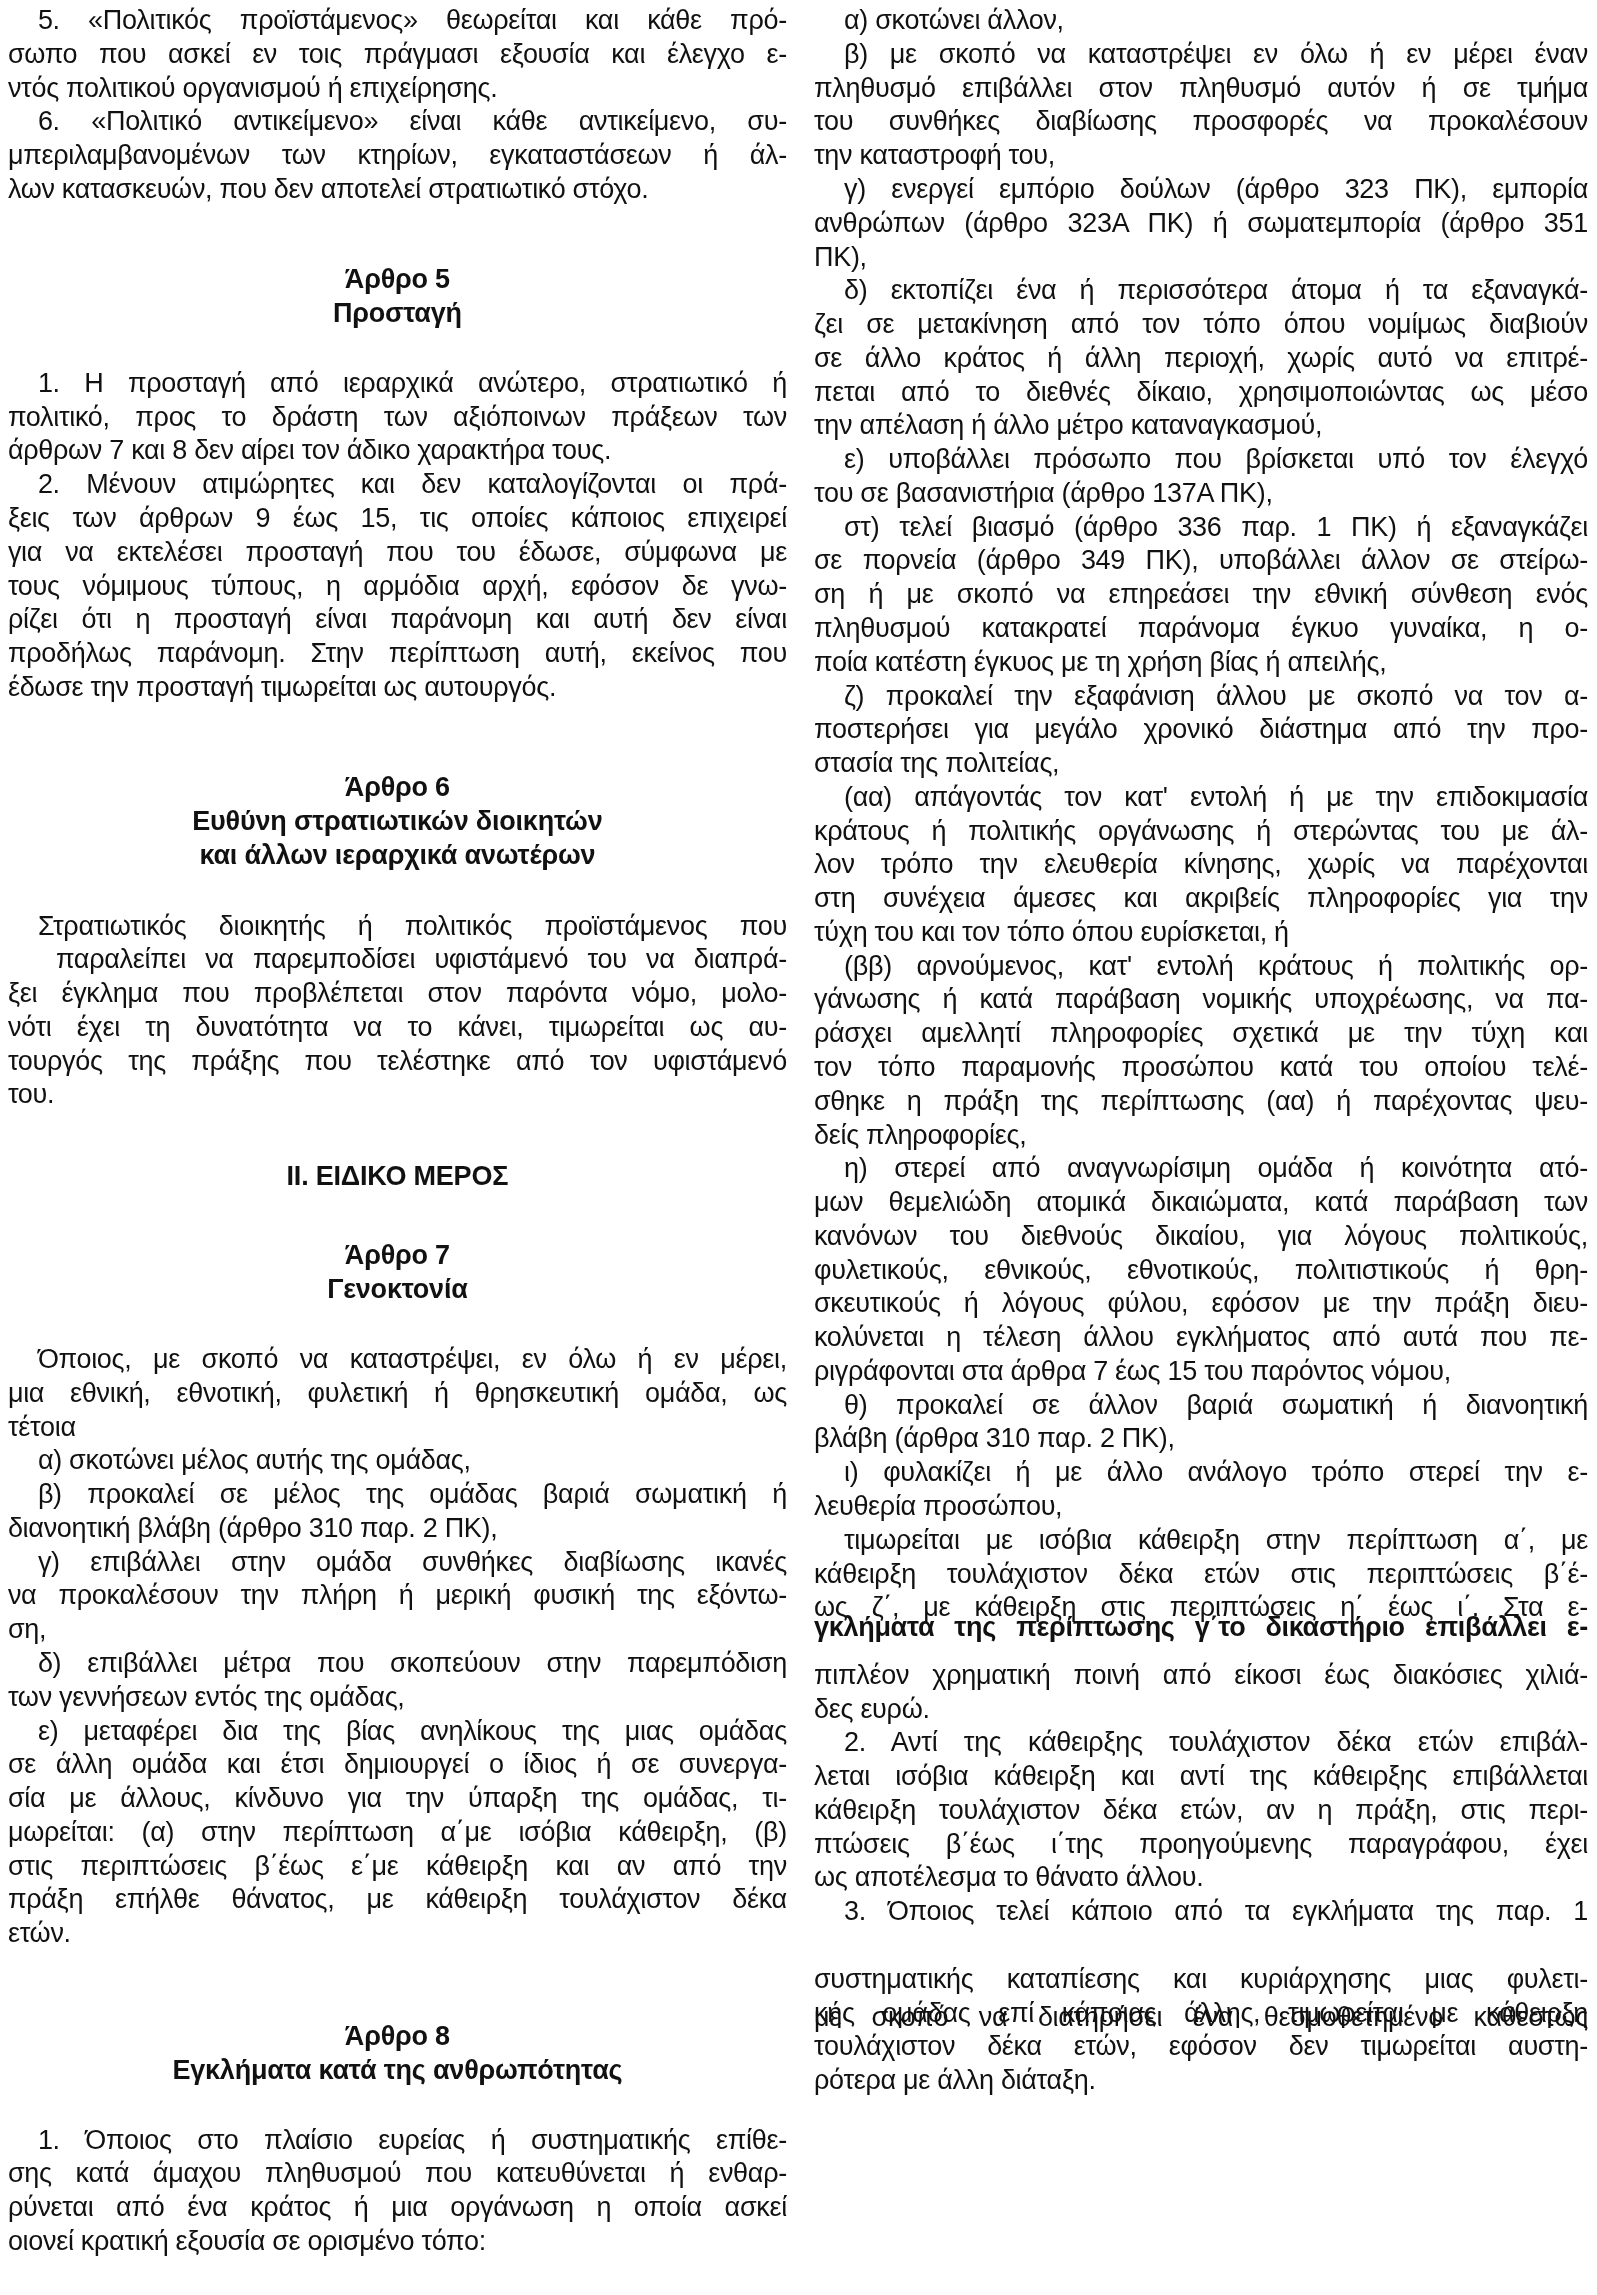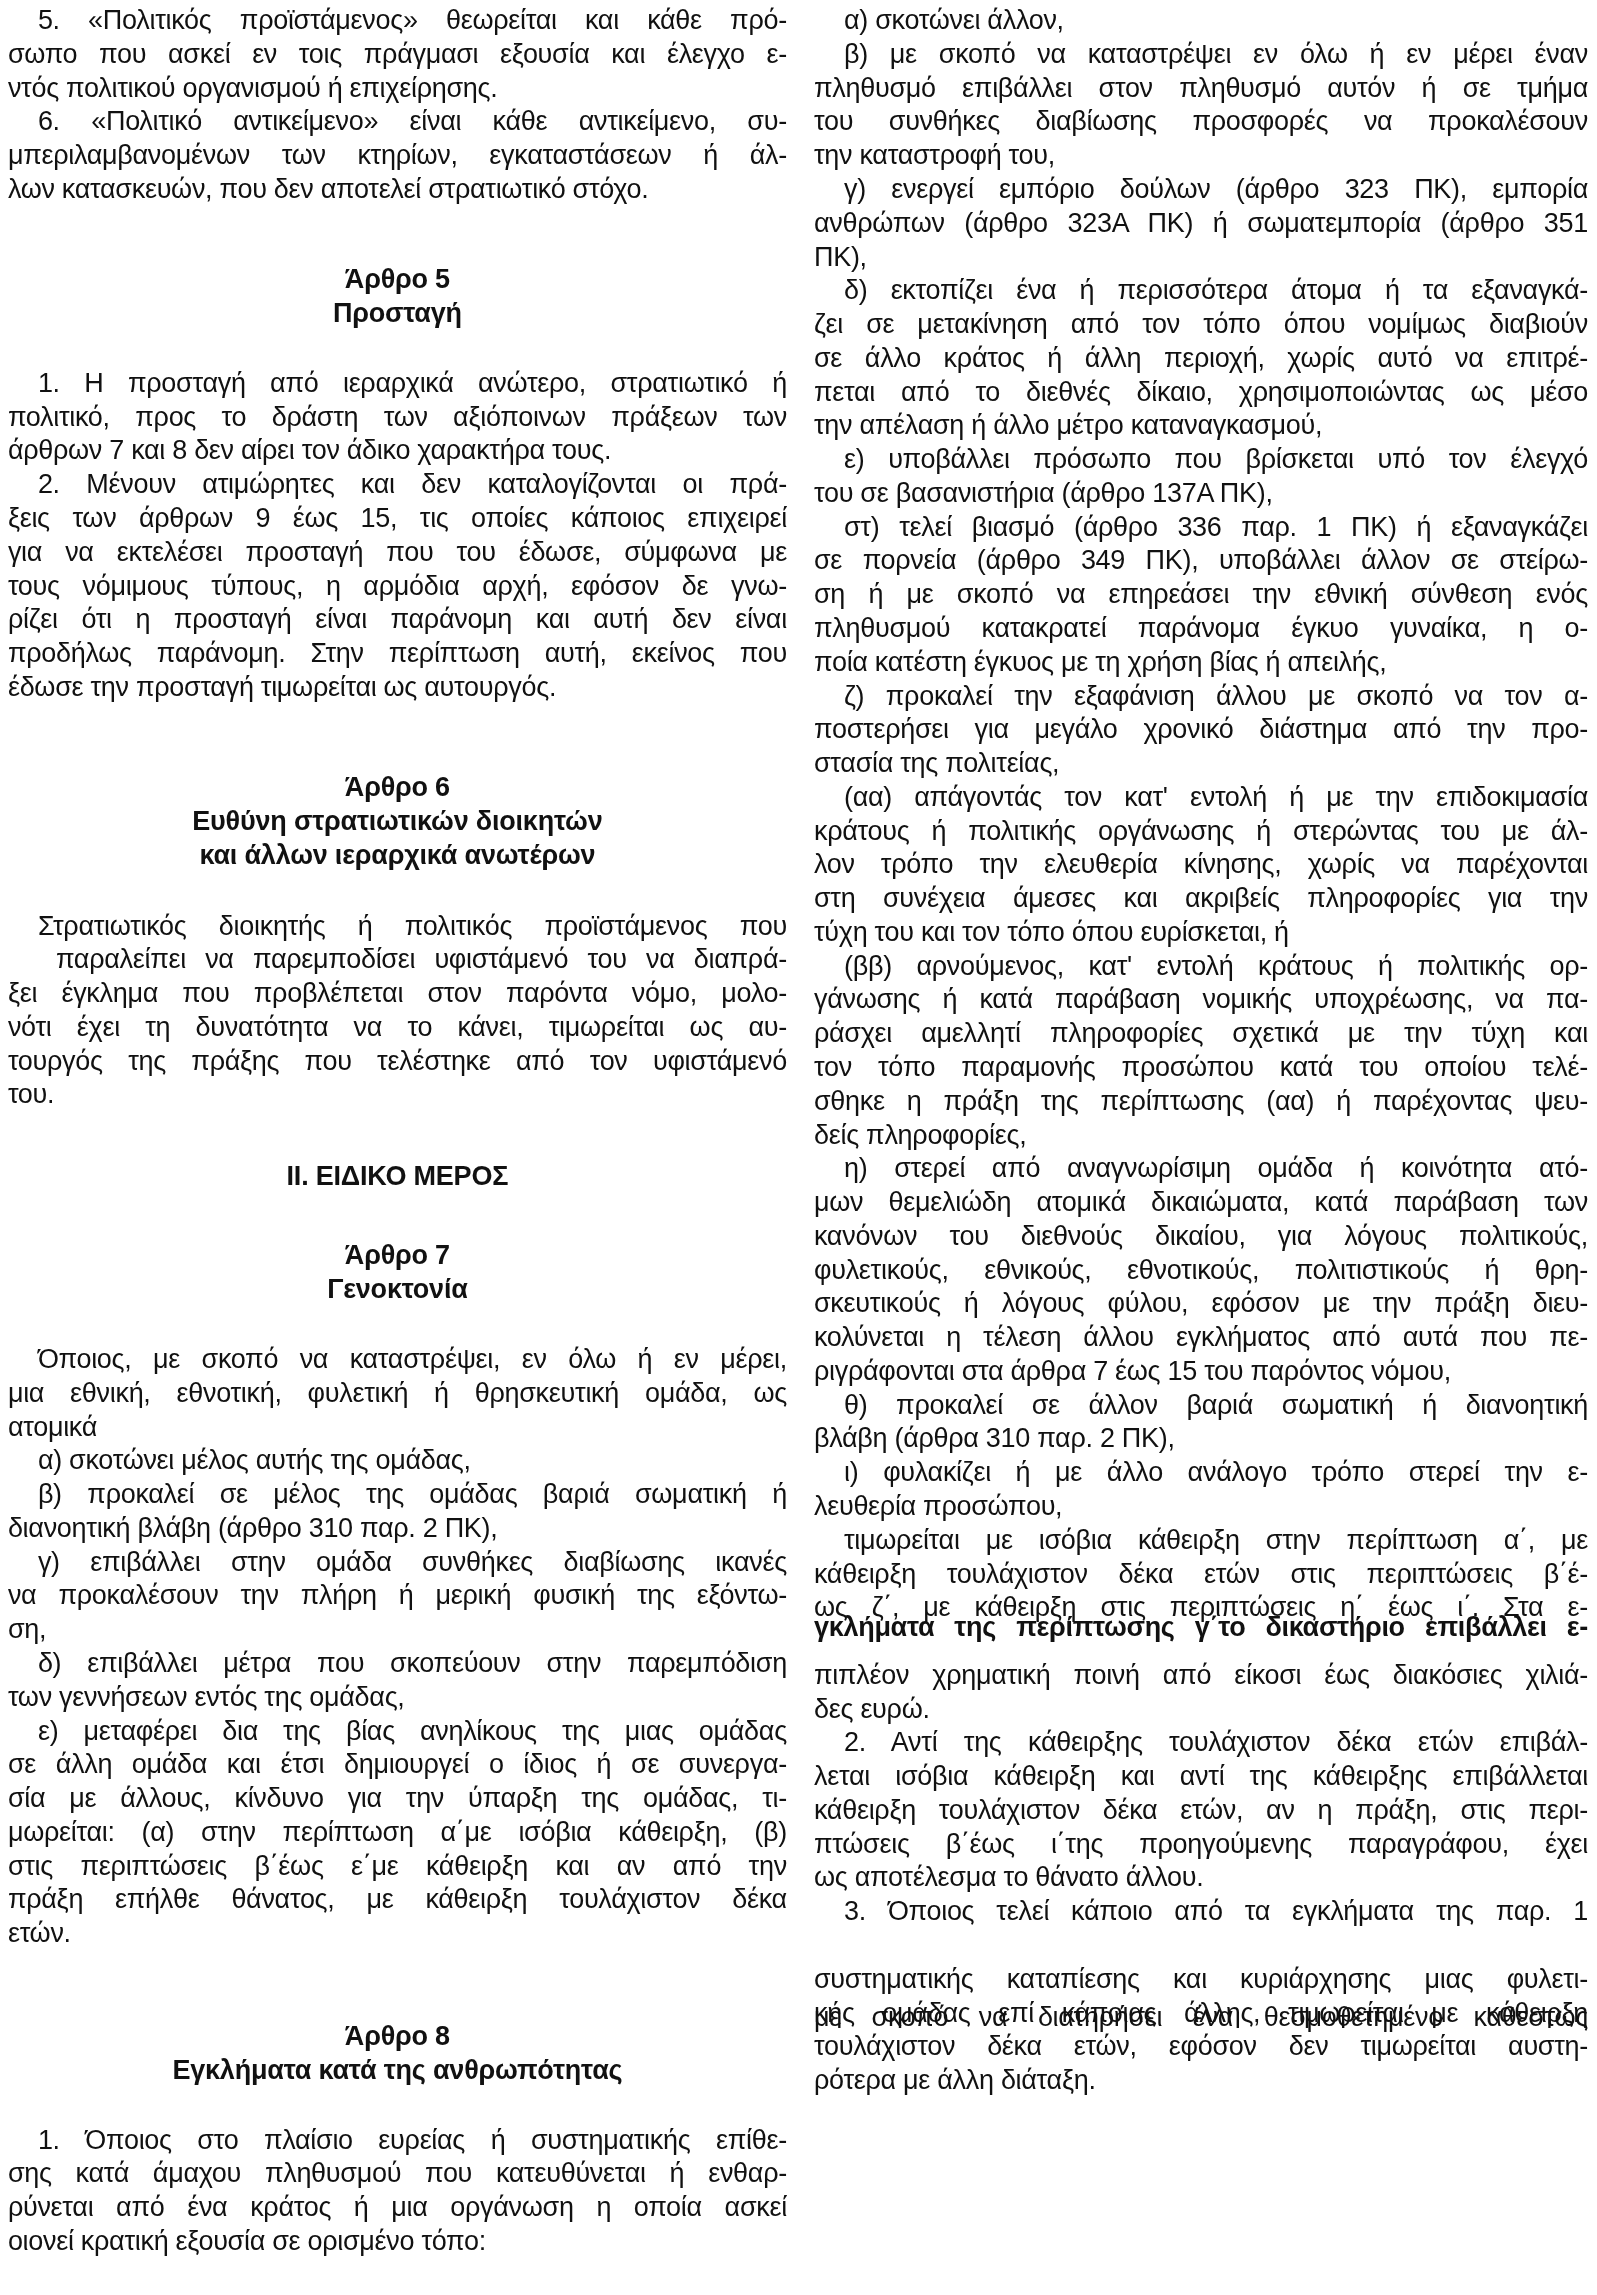--- a/index.html
+++ b/index.html
@@ -52,21 +52,21 @@
       <div class="line" style="top: 942px; white-space: nowrap; margin-left: 48px;">παραλείπει να παρεμποδίσει υφιστάμενό του να διαπρά-</div>
       <div class="line" style="top: 976px; white-space: nowrap;">ξει έγκλημα που προβλέπεται στον παρόντα νόμο, μολο-</div>
       <div class="line" style="top: 1010px; white-space: nowrap;">νότι έχει τη δυνατότητα να το κάνει, τιμωρείται ως αυ-</div>
       <div class="line" style="top: 1044px; white-space: nowrap;">τουργός της πράξης που τελέστηκε από τον υφιστάμενό</div>
       <div class="line last" style="top: 1077px; white-space: nowrap;">του.</div>
       <div class="line heading" style="top: 1159px; white-space: nowrap;">ΙΙ.  ΕΙΔΙΚΟ ΜΕΡΟΣ</div>
       <div class="line heading" style="top: 1238px; white-space: nowrap;">Άρθρο 7</div>
       <div class="line heading" style="top: 1272px; white-space: nowrap; text-align: center;">Γενοκτονία</div>
       <div class="line indent" style="top: 1342px; white-space: nowrap;">Όποιος, με σκοπό να καταστρέψει, εν όλω ή εν μέρει,</div>
       <div class="line" style="top: 1376px; white-space: nowrap;">μια εθνική, εθνοτική, φυλετική ή θρησκευτική ομάδα, ως</div>
-      <div class="line last" style="top: 1410px; white-space: nowrap;">ατομικά</div>
+      <div class="line last" style="top: 1410px; white-space: nowrap;">τέτοια</div>
       <div class="line indent last" style="top: 1443px; white-space: nowrap;">α) σκοτώνει μέλος αυτής της ομάδας,</div>
       <div class="line indent" style="top: 1477px; white-space: nowrap;">β) προκαλεί σε μέλος της ομάδας βαριά σωματική ή</div>
       <div class="line last" style="top: 1511px; white-space: nowrap;">διανοητική βλάβη (άρθρο 310 παρ. 2 ΠΚ),</div>
       <div class="line indent" style="top: 1545px; white-space: nowrap;">γ) επιβάλλει στην ομάδα συνθήκες διαβίωσης ικανές</div>
       <div class="line" style="top: 1578px; white-space: nowrap;">να προκαλέσουν την πλήρη ή μερική φυσική της εξόντω-</div>
       <div class="line last" style="top: 1612px; white-space: nowrap;">ση,</div>
       <div class="line indent" style="top: 1646px; white-space: nowrap;">δ) επιβάλλει μέτρα που σκοπεύουν στην παρεμπόδιση</div>
       <div class="line last" style="top: 1680px; white-space: nowrap;">των γεννήσεων εντός της ομάδας,</div>
       <div class="line indent" style="top: 1714px; white-space: nowrap;">ε) μεταφέρει δια της βίας ανηλίκους της μιας ομάδας</div>
       <div class="line" style="top: 1747px; white-space: nowrap;">σε άλλη ομάδα και έτσι δημιουργεί ο ίδιος ή σε συνεργα-</div>

